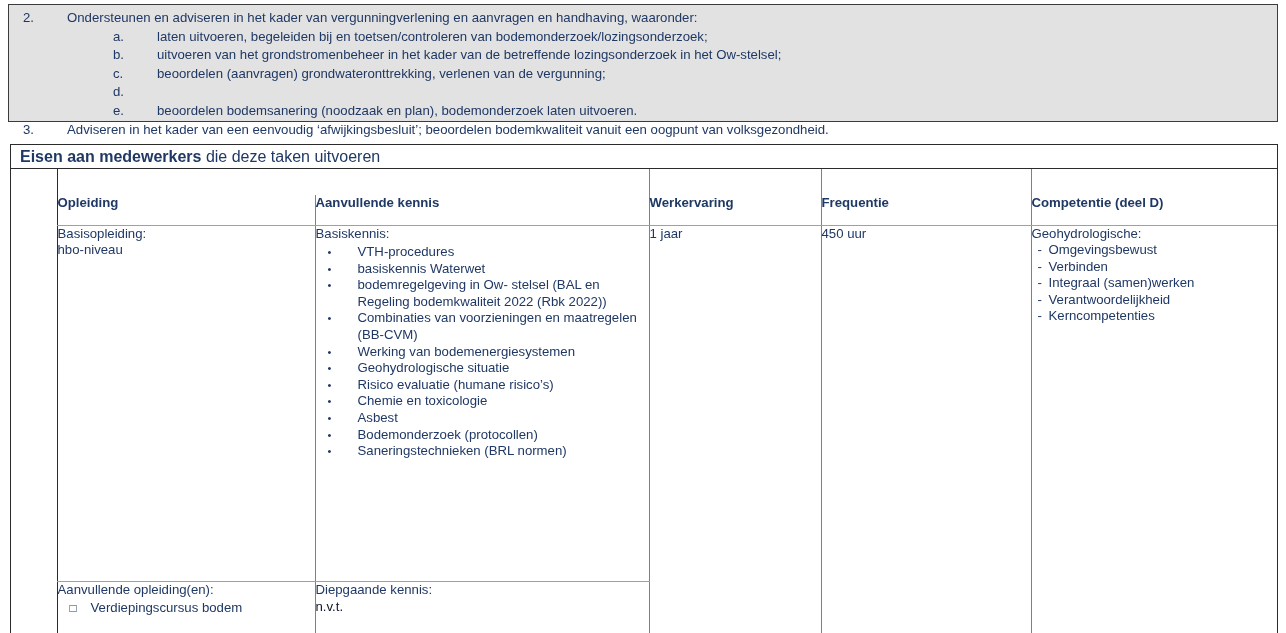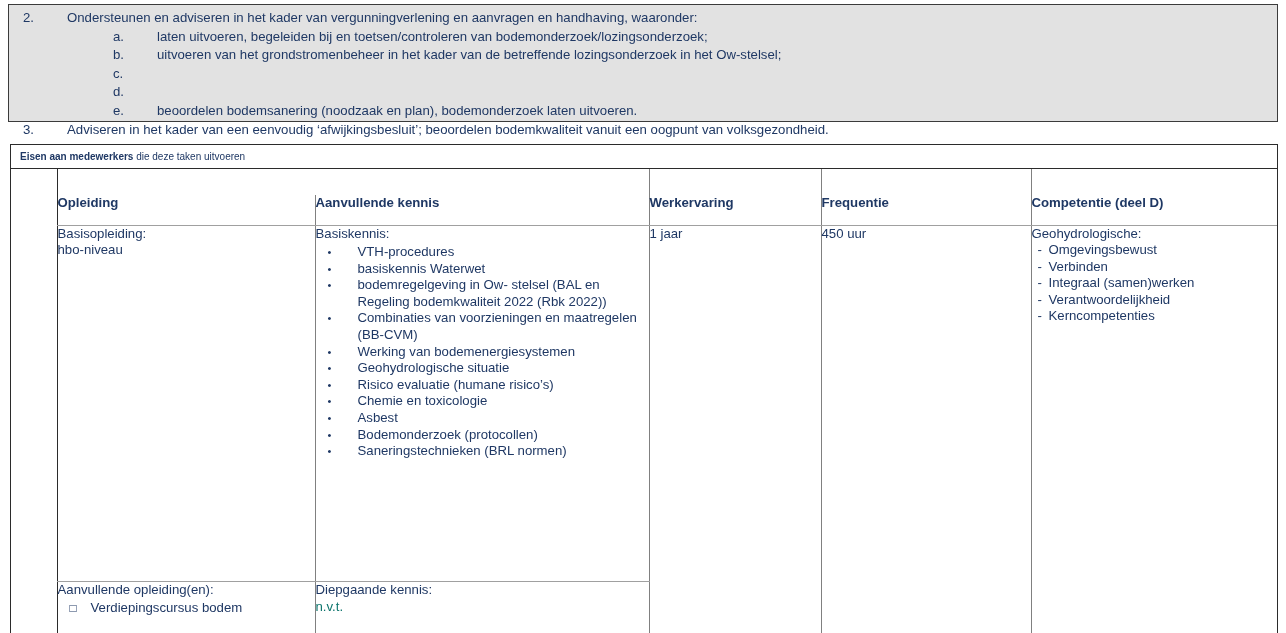--- a/index.html
+++ b/index.html
@@ -54,21 +54,21 @@
     box-sizing: border-box;
     border-left: 1px solid #2b2b2b;
     border-top: 1px solid #2b2b2b;
     border-right: 1px solid #2b2b2b;
     background: #ffffff;
   }
   #req-title {
     height: 23px;
     line-height: 23px;
     padding-left: 9px;
-    font-size: 10px;
+    font-size: 16px;
     border-bottom: 1px solid #2b2b2b;
     color: #1F3864;
     white-space: nowrap;
   }
   #req-title b { font-weight: bold; }
   #req-title span.light { font-weight: normal; }
 
   
   table.req {
     border-collapse: collapse;
@@ -152,41 +152,42 @@
     align-items: flex-start;
     line-height: 16.6px;
   }
   ul.boxes li .boxglyph {
     flex: 0 0 auto;
     width: 33px;
     padding-left: 12px;
     box-sizing: border-box;
     font-size: 12px;
   }
-  .nvt { color: #0f766e; }
+  .nvt { color: #0f172a; }
   .label-line { white-space: nowrap; }
 </style>
 </head>
 <body>
 
 <div id="task-box">
   <div class="task-line lvl1">
     <span class="marker">2.</span>
     <span class="task-text">Ondersteunen en adviseren in het kader van vergunningverlening en aanvragen en handhaving, waaronder:</span>
   </div>
   <div class="task-line lvl2">
     <span class="marker">a.</span>
     <span class="task-text">laten uitvoeren, begeleiden bij en toetsen/controleren van bodemonderzoek/lozingsonderzoek;</span>
   </div>
   <div class="task-line lvl2">
     <span class="marker">b.</span>
     <span class="task-text">uitvoeren van het grondstromenbeheer in het kader van de betreffende lozingsonderzoek in het Ow-stelsel;</span>
   </div>
   <div class="task-line lvl2">
     <span class="marker">c.</span>
+    <span class="task-text">beoordelen (aanvragen) grondwateronttrekking, verlenen van de vergunning;</span>
   </div>
   <div class="task-line lvl2">
     <span class="marker">d.</span>
   </div>
   <div class="task-line lvl2">
     <span class="marker">e.</span>
     <span class="task-text">beoordelen bodemsanering (noodzaak en plan), bodemonderzoek laten uitvoeren.</span>
   </div>
   <div class="task-line lvl1">
     <span class="marker">3.</span>

